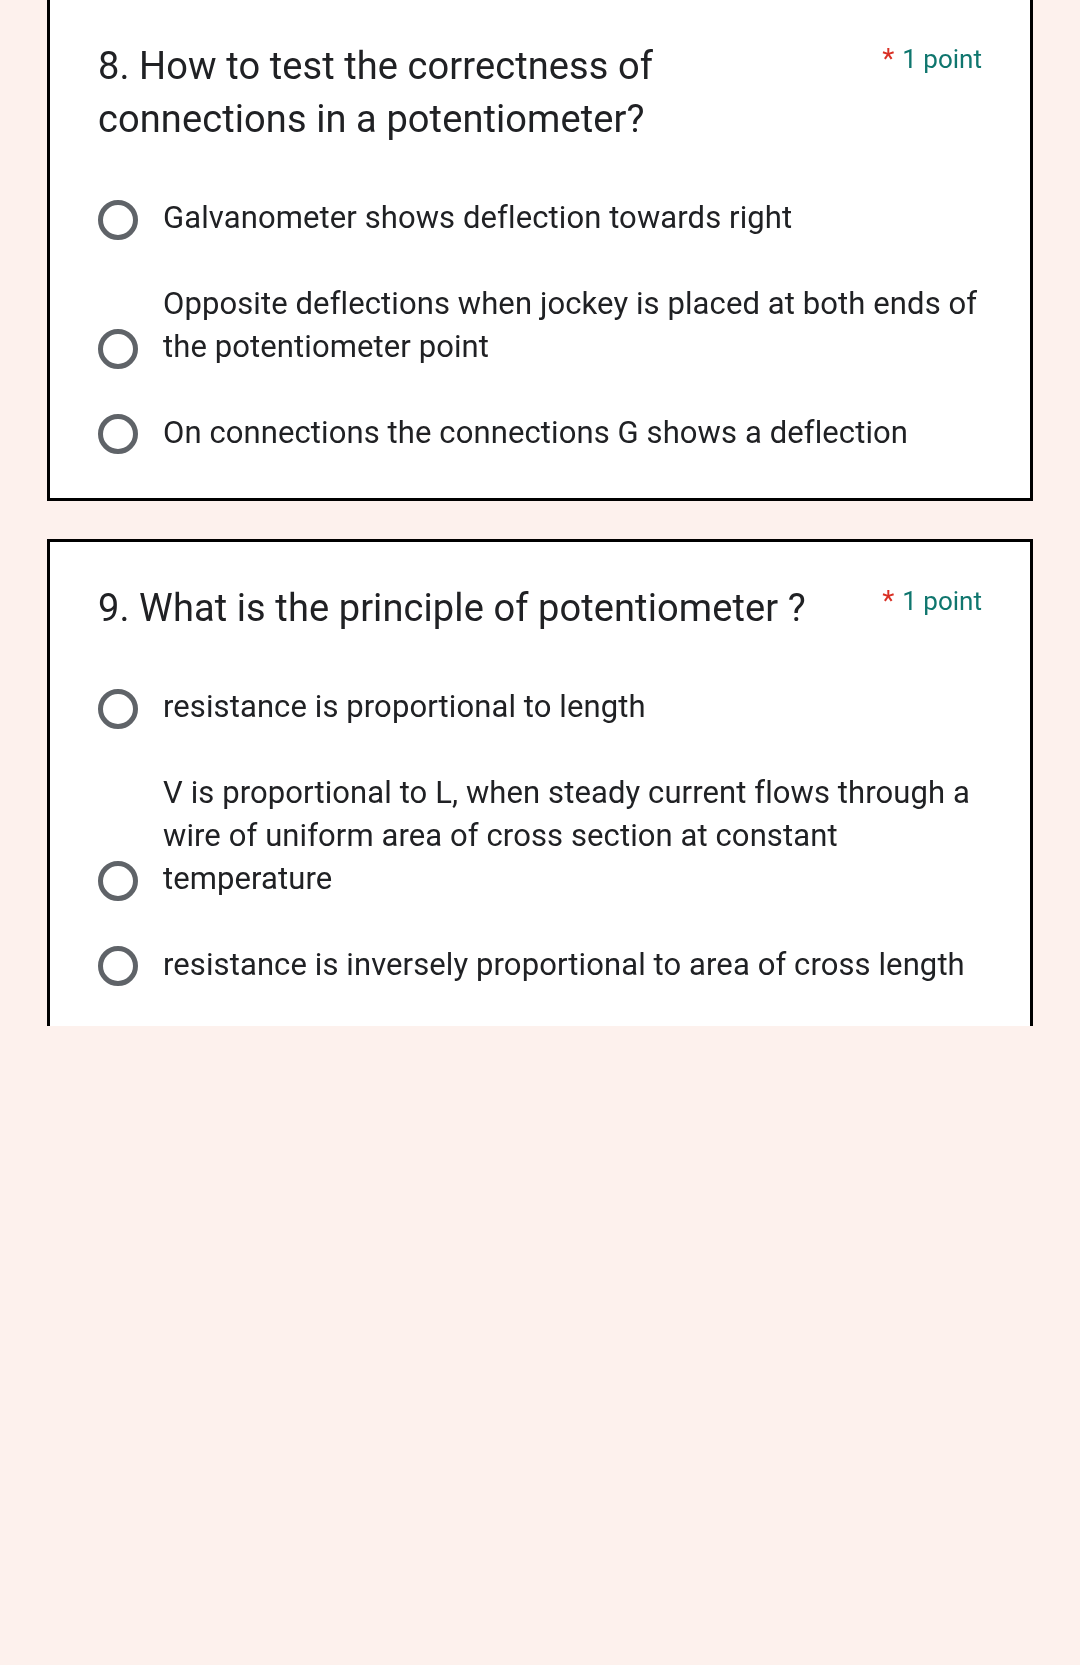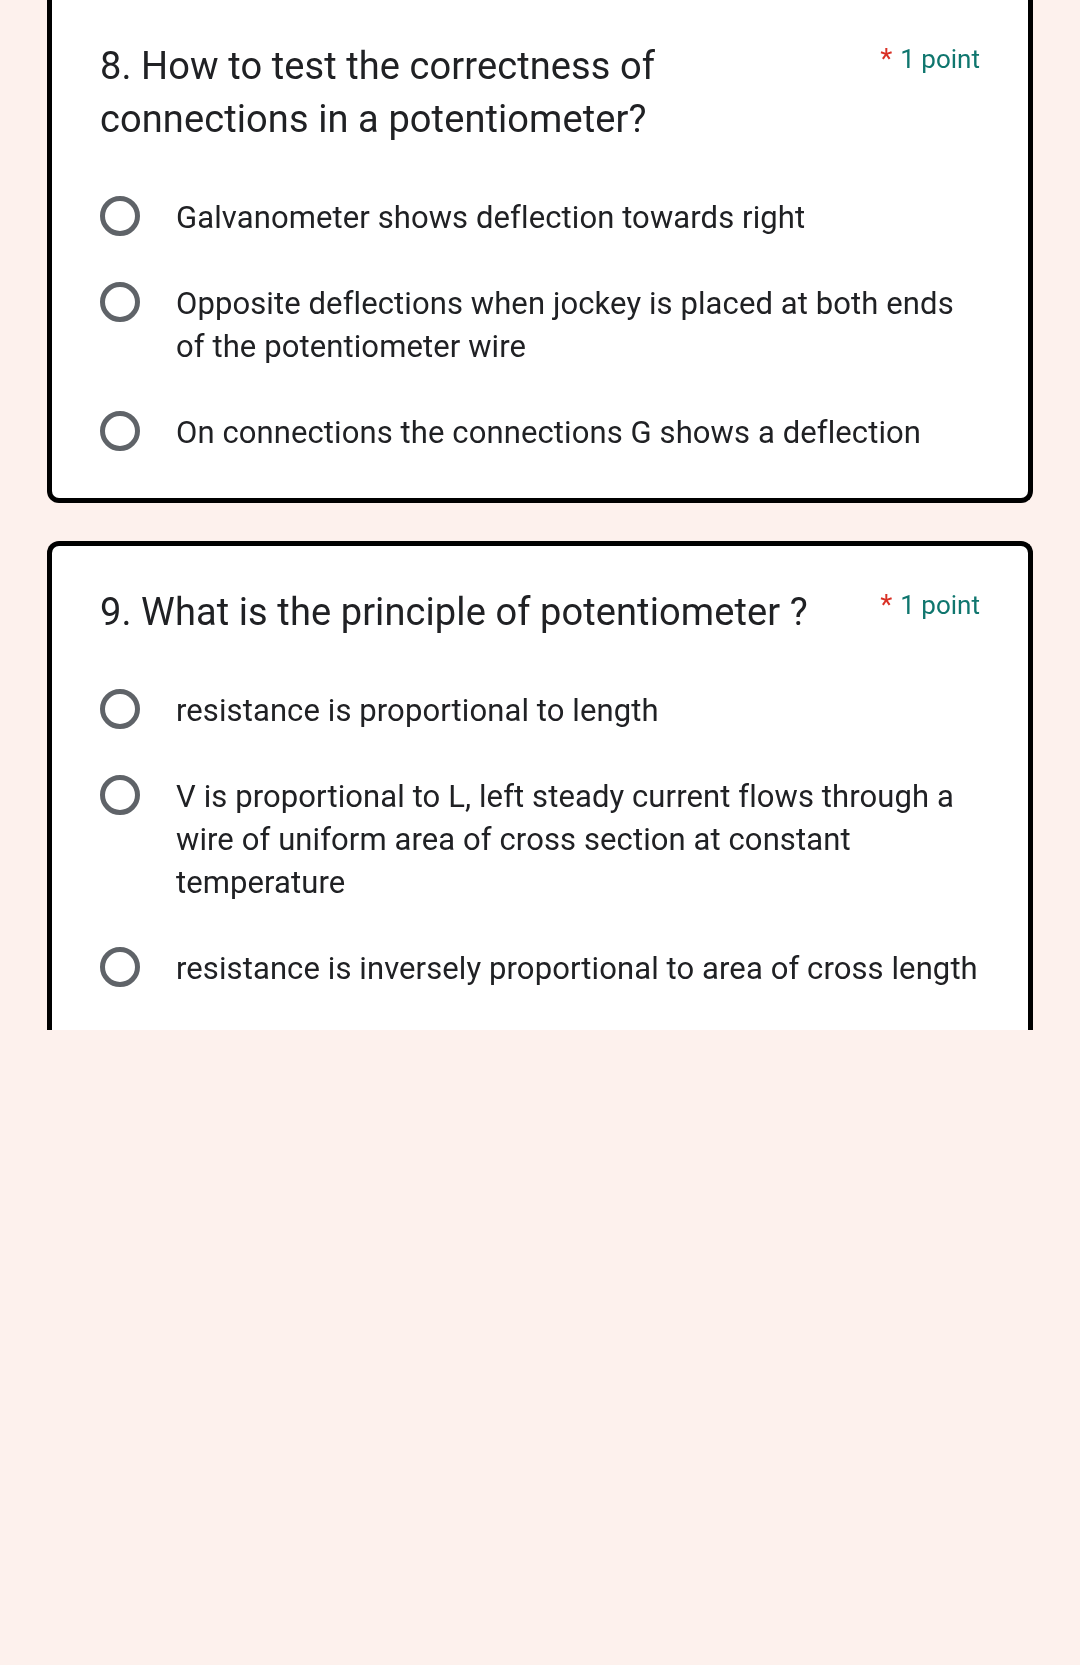--- a/index.html
+++ b/index.html
@@ -5,22 +5,22 @@
   * { box-sizing: border-box; margin: 0; padding: 0; }
   body {
     background: #fdf1ed;
     font-family: Roboto, Arial, sans-serif;
     width: 1080px;
     min-height: 1665px;
     padding: 0;
   }
   .card {
     background: #ffffff;
-    border: 5px solid #000000;
-    border-radius: 12px;
+    border: 3px solid #000000;
+    border-radius: 0;
     margin: 0 47px 38px 47px;
     padding: 40px 48px 44px 48px;
   }
   .card.first {
     border-top: none;
     border-top-left-radius: 0;
     border-top-right-radius: 0;
     margin-top: 0;
   }
   .card.last {
@@ -56,22 +56,22 @@
     color: #d93025;
     font-size: 28px;
     line-height: 1;
   }
   .pts-text {
     color: #0f766e;
     font-size: 26px;
   }
   .option {
     display: flex;
-    align-items: flex-start;
-    gap: 36px;
+    align-items: flex-end;
+    gap: 25px;
     margin-bottom: 42px;
     cursor: pointer;
   }
   .option:last-child { margin-bottom: 0; }
   .radio {
     width: 40px;
     height: 40px;
     border: 5px solid #5f6368;
     border-radius: 50%;
     flex-shrink: 0;
@@ -93,21 +93,21 @@
       <span class="star">*</span>
       <span class="pts-text">1 point</span>
     </div>
   </div>
   <div class="option">
     <div class="radio"></div>
     <div class="option-text">Galvanometer shows deflection towards right</div>
   </div>
   <div class="option">
     <div class="radio"></div>
-    <div class="option-text">Opposite deflections when jockey is placed at both ends of the potentiometer wire</div>
+    <div class="option-text">Opposite deflections when jockey is placed at both ends of the potentiometer point</div>
   </div>
   <div class="option">
     <div class="radio"></div>
     <div class="option-text">On connections the connections G shows a deflection</div>
   </div>
 </div>
 
 <div class="card last">
   <div class="q-header">
     <div class="q-title">9. What is the principle of potentiometer ?</div>
@@ -115,19 +115,19 @@
       <span class="star">*</span>
       <span class="pts-text">1 point</span>
     </div>
   </div>
   <div class="option">
     <div class="radio"></div>
     <div class="option-text">resistance is proportional to length</div>
   </div>
   <div class="option">
     <div class="radio"></div>
-    <div class="option-text">V is proportional to L, left steady current flows through a wire of uniform area of cross section at constant temperature</div>
+    <div class="option-text">V is proportional to L, when steady current flows through a wire of uniform area of cross section at constant temperature</div>
   </div>
   <div class="option">
     <div class="radio"></div>
     <div class="option-text">resistance is inversely proportional to area of cross length</div>
   </div>
 </div>
 
 </body></html>

